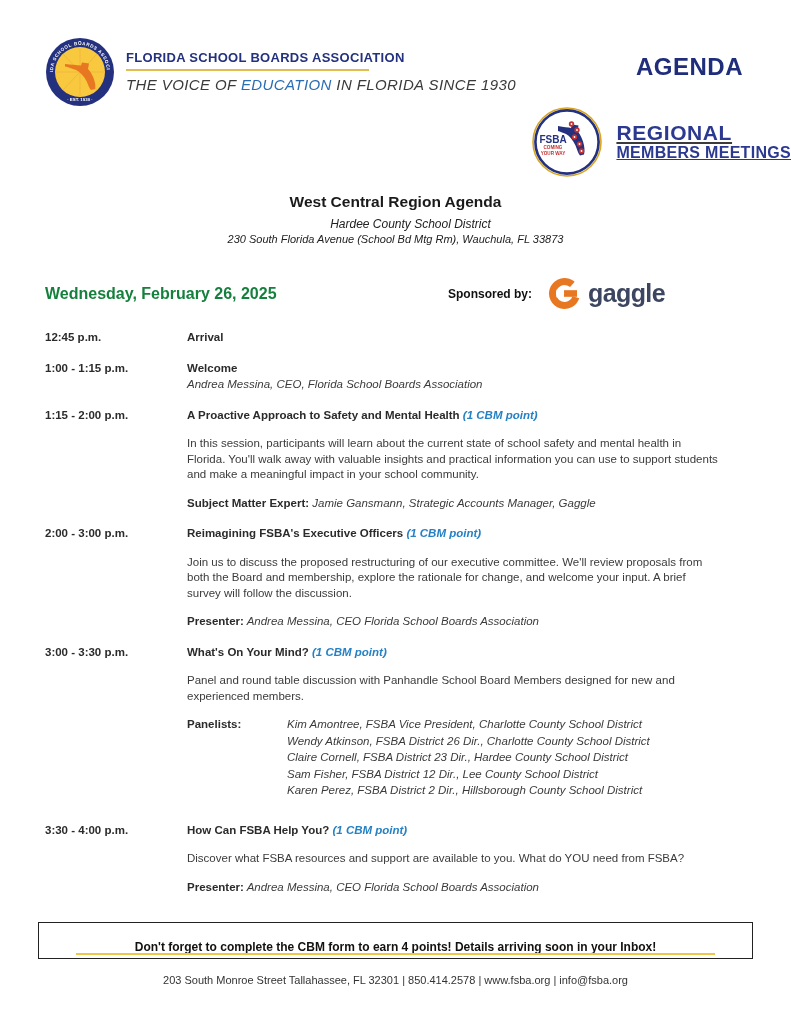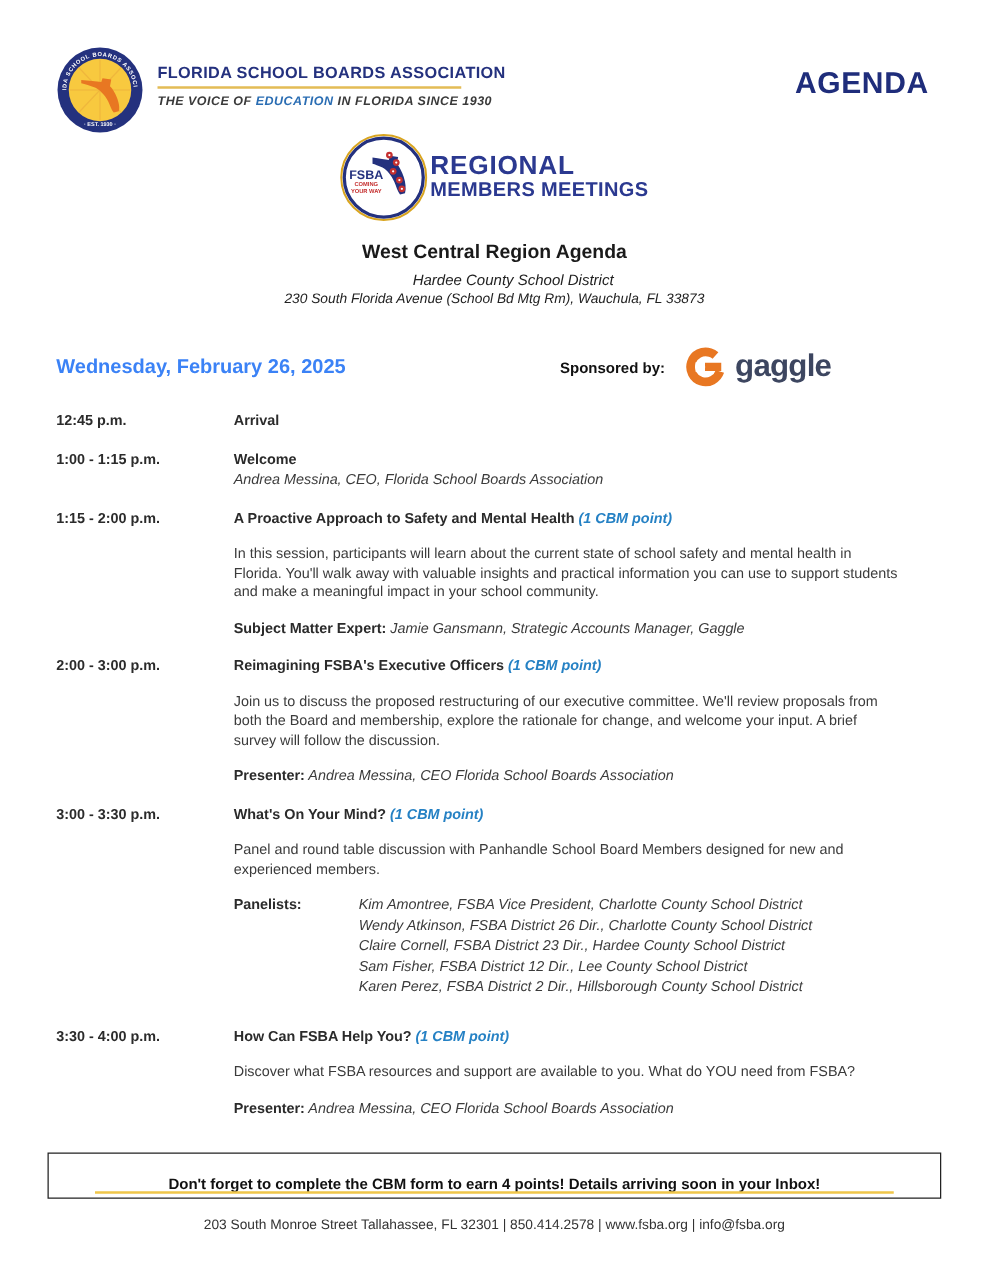--- a/index.html
+++ b/index.html
@@ -7,37 +7,37 @@
     width:791px; height:1024px; background:#fff; position:relative; overflow:hidden;
     font-family:"Liberation Sans", sans-serif; color:#3b3b3b;
   }
   
   .masthead { display:flex; justify-content:space-between; align-items:flex-start; padding:37px 48px 0 45px; }
   .brand { display:flex; gap:11px; }
   .seal svg { width:70px; height:70px; display:block; }
   .brand-text { padding-top:13px; }
   .org-name { color:#24317E; font-weight:bold; font-size:13px; letter-spacing:.3px; white-space:nowrap; }
   .gold-rule { height:2px; background:#E3BC56; margin:4px 0 5px; width:243px; }
-  .tagline { font-size:10px; font-weight:bold; font-style:italic; color:#3a3a3a; letter-spacing:.4px; white-space:nowrap; }
+  .tagline { font-size:15px; font-weight:normal; font-style:italic; color:#3a3a3a; letter-spacing:.4px; white-space:nowrap; }
   .tagline .blue { color:#2a6db3; }
   .agenda-label { color:#1F2D7B; font-weight:bold; font-size:24px; margin-top:16px; letter-spacing:.5px;text-align:center; }
   
-  .event-logo { display:flex; justify-content:center; align-items:center; gap:2px; margin-top:0; }
+  .event-logo { display:flex; justify-content:flex-end; align-items:center; gap:14px; margin-top:0;text-decoration:underline; }
   .badge svg { width:70px; height:70px; display:block; }
   .event-logo-text { line-height:1.06; }
   .event-logo-text .line1 { font-size:21px; font-weight:bold; color:#2B3990; letter-spacing:.6px; }
   .event-logo-text .line2 { font-size:16px; font-weight:bold; color:#2B3990; letter-spacing:.3px; }
   
   .event-heading { text-align:center; margin-top:16px; }
   .event-title { font-size:15.5px; font-weight:bold; color:#1a1a1a; margin:0; }
   .event-host { font-style:italic; font-size:12px; margin-top:6px; color:#222;padding-left:30px; }
   .event-address { font-style:italic; font-size:11px; margin-top:2px; color:#222; }
   
   .date-row { display:flex; align-items:center; justify-content:space-between; margin:32px 126px 0 45px; }
-  .date { font-size:16px; font-weight:bold; color:#3b82f6; }
+  .date { font-size:16px; font-weight:bold; color:#15803d; }
   .sponsor { display:flex; align-items:center; gap:16px; }
   .sponsored-by { font-size:12px; font-weight:bold; color:#111; }
   .gaggle { display:flex; align-items:center; }
   .gaggle svg { width:33px; height:33px; display:block; }
   .g-word { font-size:25px; font-weight:bold; color:#3d4660; letter-spacing:-0.6px; margin-left:7px; }
   
   .schedule { margin:20px 45px 0; font-size:11.5px; line-height:1.35; color:#3b3b3b; }
   .row { display:flex; margin-bottom:15px; }
   .row:last-child { margin-top:23px; }
   .time { width:142px; font-weight:bold; flex-shrink:0; color:#2b2b2b; }

